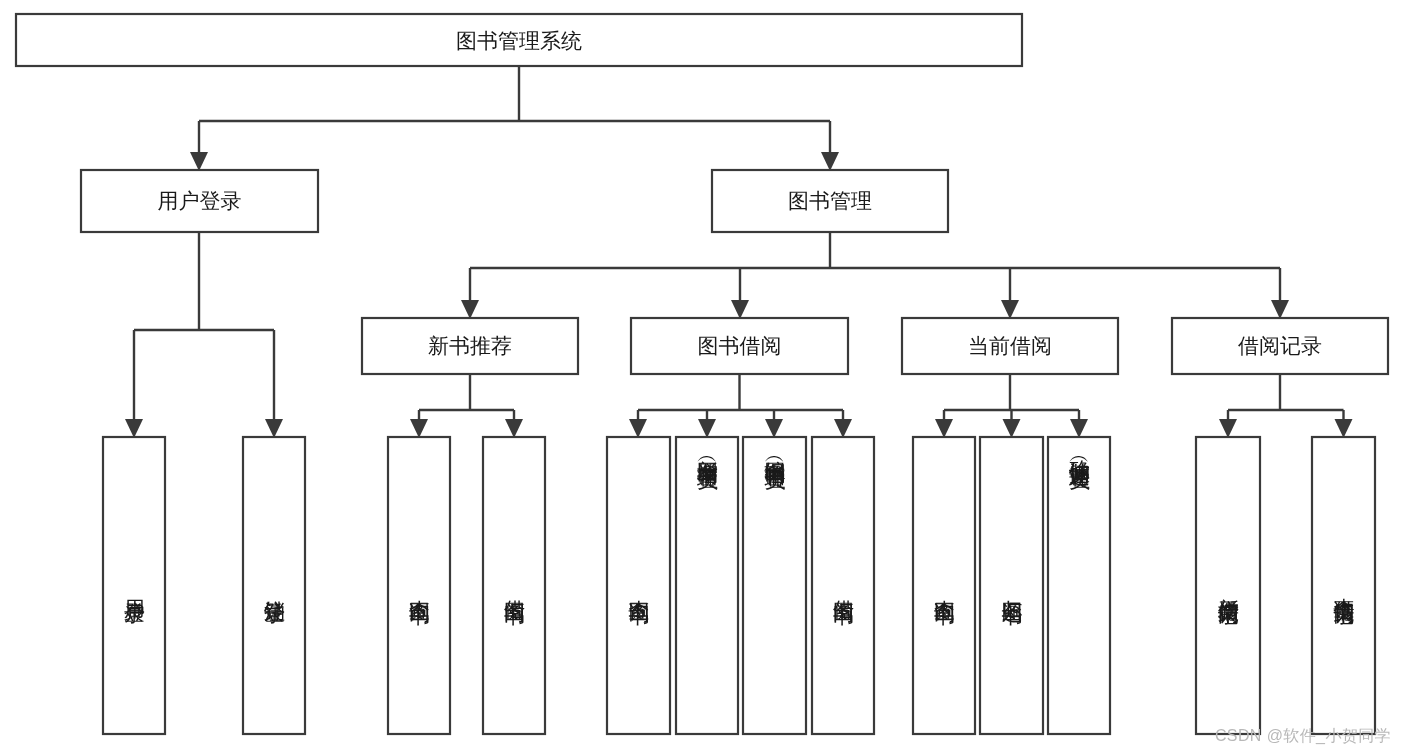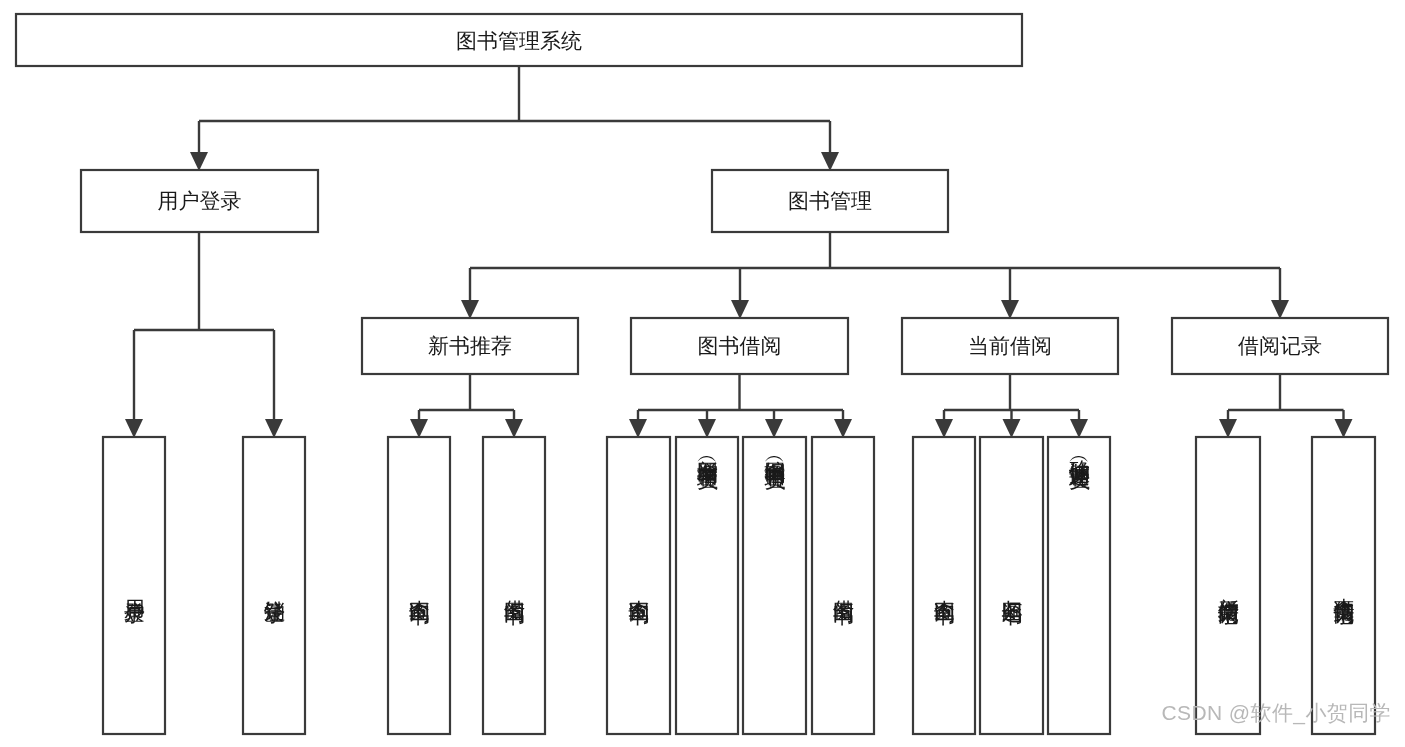--- a/index.html
+++ b/index.html
@@ -62,23 +62,23 @@
     font-size: 21px;
     line-height: 1.18;
     color: #1a1a1a;
     letter-spacing: 1.5px;
     white-space: nowrap;
     text-align: center;
   }
   .watermark {
     position: absolute;
     right: 14px;
-    bottom: 20px;
-    font-family: "Liberation Sans", "DejaVu Sans", sans-serif;
-    font-size: 21px;
+    bottom: 0;
+    font-family: "Liberation Sans", "DejaVu Sans", sans-serif;
+    font-size: 16px;
     color: #b8b8b8;
     letter-spacing: 0.4px;
     user-select: none;
   }
 </style>
 </head>
 <body>
 
 <div id="diagram-root">
 

